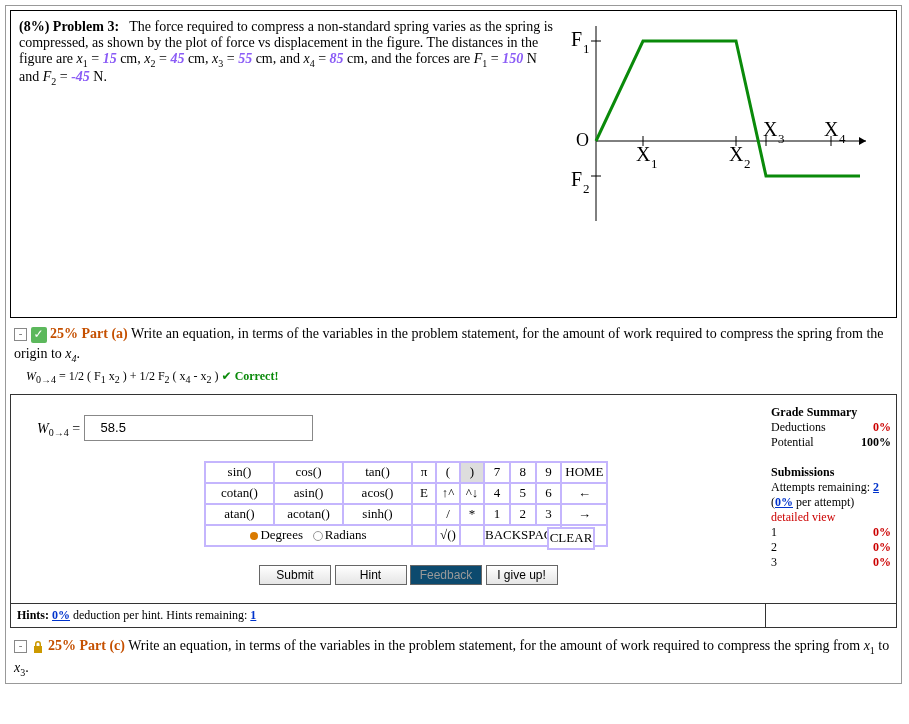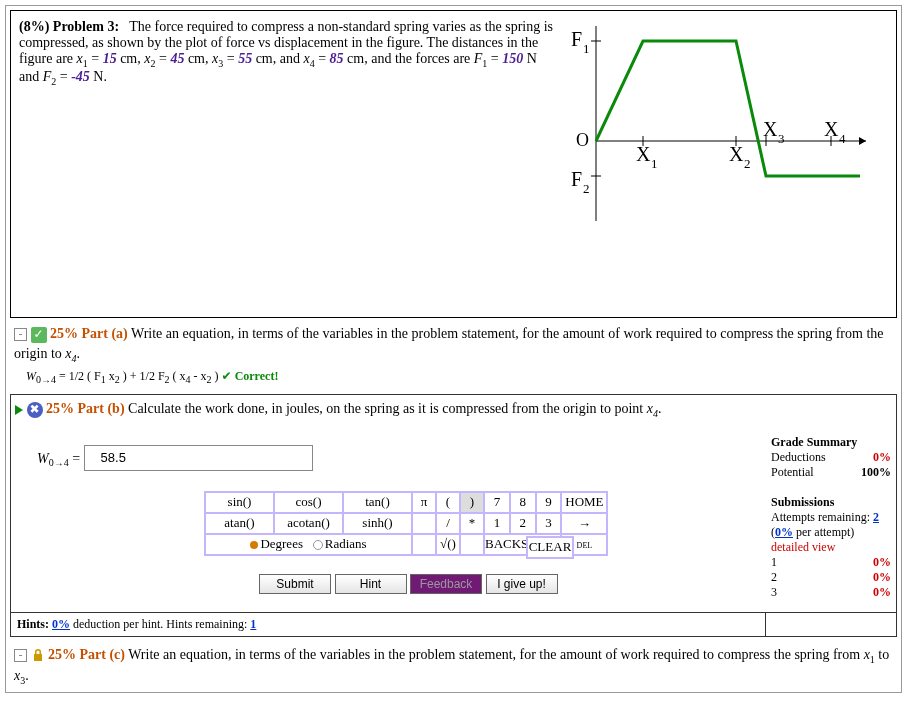--- a/index.html
+++ b/index.html
@@ -17,21 +17,21 @@
     .problem-box {
       border: 1px solid #000;
       margin: 4px;
       padding: 8px;
       position: relative;
       height: 290px;
     }
     .problem-text {
       width: 540px;
     }
-    .val-green { color: #4c1d95; font-style: italic; font-weight: bold; }
+    .val-green { color: #8b5cf6; font-style: italic; font-weight: bold; }
     .ital { font-style: italic; }
     .sub { font-size: 10px; vertical-align: sub; }
     .graph-container {
       position: absolute;
       right: 20px;
       top: 10px;
     }
     .copyright {
       color: #888;
       font-size: 13px;
@@ -158,21 +158,21 @@
       width: 72px;
       height: 20px;
       border: 1px solid #666;
       background: linear-gradient(#fff, #e5e5e5);
       font-size: 12px;
       margin-right: 0px;
       cursor: pointer;
     }
     .act-button:disabled {
       color: #999;
-      background: #701a75;
+      background: #0c4a6e;
     }
     .grade-panel {
       width: 120px;
       padding: 10px 5px;
       font-size: 12px;
     }
     .grade-panel .title { font-weight: bold; }
     .grade-row { display: flex; justify-content: space-between; }
     .red-pct { color: #c00; font-weight: bold; }
     .blue-link { color: #0033cc; font-weight: bold; text-decoration: underline; }
@@ -237,44 +237,51 @@
   <div class="part-header">
     <span class="icon-collapse">-</span>
     <span class="checkmark-icon">✓</span>
     <span class="part-label">25% Part (a)</span><span>  Write an equation, in terms of the variables in the problem statement, for the amount of work required to compress the spring from the origin to </span><span class="ital">x</span><span class="ital sub">4</span><span>.</span>
   </div>
   <div class="equation-line">
     &nbsp;&nbsp;&nbsp;&nbsp;<span class="ital">W</span><span class="sub">0→4</span><span> = 1/2 ( F</span><span class="sub">1</span><span> x</span><span class="sub">2</span><span> ) + 1/2 F</span><span class="sub">2</span><span> ( x</span><span class="sub">4</span><span> - x</span><span class="sub">2</span><span> )   </span><span class="correct-check">✔</span> <span class="correct-label">Correct!</span>
   </div>
 
   <div class="part-b-container">
-    <div class="part-header" style="margin:4px 4px;">
-      <span class="play-icon"></span>
-      <span class="x-icon">✖</span>
-      <span class="part-label">25% Part (b)</span><span>  Calculate the work done, in joules, on the spring as it is compressed from the origin to point </span><span class="ital">x</span><span class="ital sub">4</span><span>.</span>
-    </div>
     <div class="part-b-main">
       <div class="calculator-area">
         <div class="input-row">
           <span class="ital">W</span><span class="sub">0→4</span><span> = </span>
           <input type="text" class="answer-input" value="58.5" style="">
         </div>
         <table class="calc-table">
           <tbody>
               <tr>
             <td class="func-btn">sin()</td>
             <td class="func-btn">cos()</td>
             <td class="func-btn">tan()</td>
             <td class="const-btn">π</td>
             <td class="const-btn">(</td>
             <td class="const-btn" style="background:#ddd">)</td>
             <td class="num-btn">7</td>
             <td class="num-btn">8</td>
             <td class="num-btn">9</td>
             <td class="action-btn">HOME</td>
+          </tr>
+          <tr>
+            <td class="func-btn">cotan()</td>
+            <td class="func-btn">asin()</td>
+            <td class="func-btn">acos()</td>
+            <td class="const-btn">E</td>
+            <td class="const-btn">↑^</td>
+            <td class="const-btn">^↓</td>
+            <td class="num-btn">4</td>
+            <td class="num-btn">5</td>
+            <td class="num-btn">6</td>
+            <td class="action-btn">←</td>
           </tr>
           <tr>
             <td class="func-btn">atan()</td>
             <td class="func-btn">acotan()</td>
             <td class="func-btn">sinh()</td>
             <td class="const-btn"></td>
             <td class="const-btn">/</td>
             <td class="const-btn">*</td>
             <td class="num-btn">1</td>
             <td class="num-btn">2</td>
@@ -288,21 +295,21 @@
             </td>
             <td class="const-btn"></td>
             <td class="const-btn">√()</td>
             <td class="const-btn"></td>
             <td colspan="3" class="action-btn">BACKSPACE</td>
             <td class="action-btn" style="width:22px;padding:0"><span style="font-size:8px">DEL</span></td>
           </tr>
 
         </tbody>
           </table>
-        <table class="calc-table" style="margin-left:185px;margin-top:-20px;position:relative;left:322px;border-collapse:collapse">
+        <table class="calc-table" style="margin-left:185px;margin-top:-20px;position:relative;left:343px;border-collapse:collapse">
           <tbody>
               <tr>
                 <td class="action-btn">CLEAR</td>
               </tr>
         </tbody>
           </table>
         <div class="buttons-row">
           <button class="act-button">Submit</button>
           <button class="act-button">Hint</button>
           <button class="act-button" disabled="">Feedback</button>

